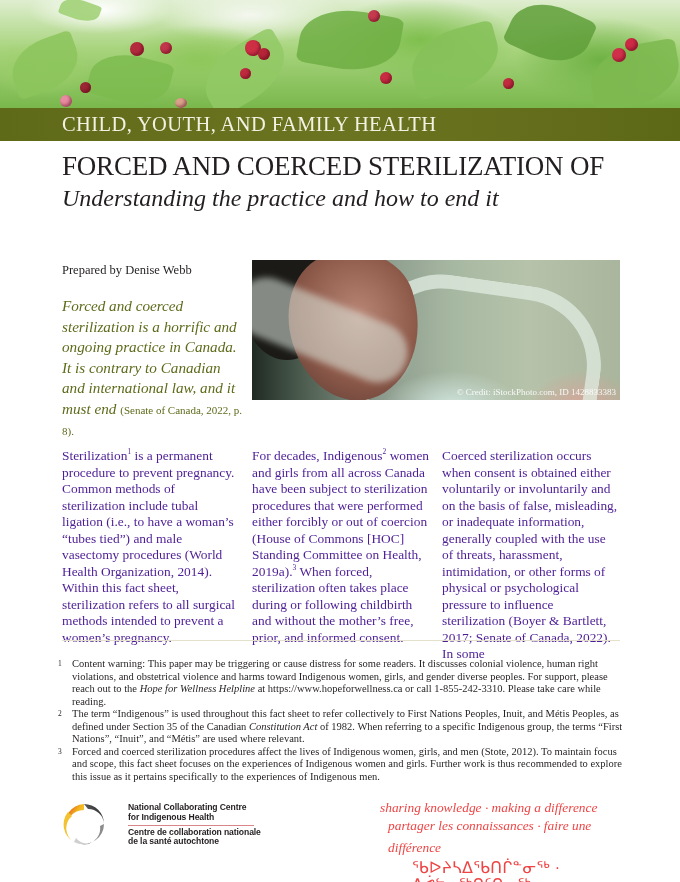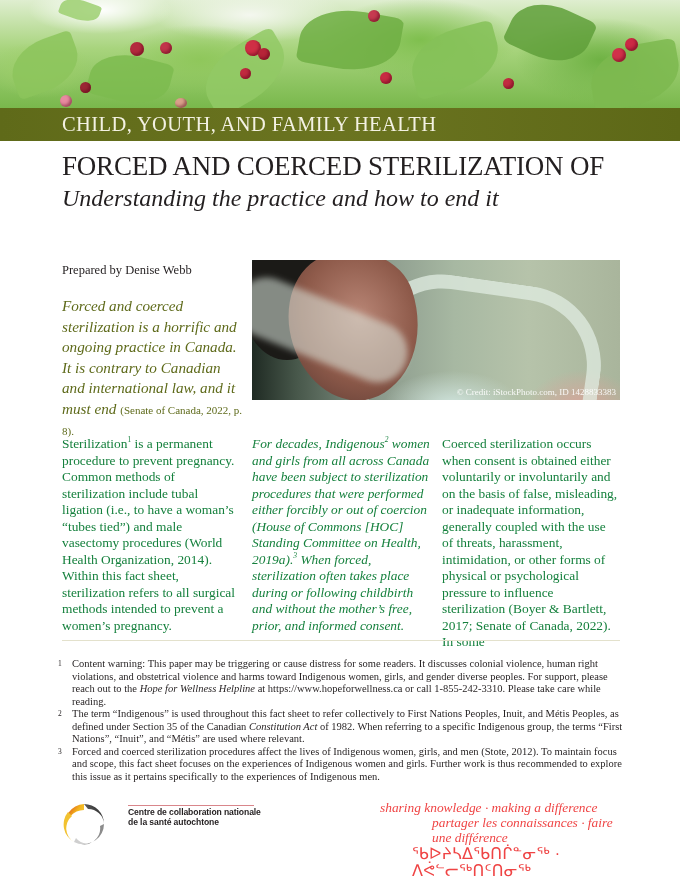--- a/index.html
+++ b/index.html
@@ -73,45 +73,45 @@
       position: absolute; left: -20px; top: 40px; width: 180px; height: 60px;
       background: rgba(220,232,222,.55); border-radius: 30px; transform: rotate(22deg);
       filter: blur(3px);
     }
     .photo .credit {
       position: absolute; right: 4px; bottom: 3px; font-size: 9px; color: #ffffff; opacity: .9;
     }
 
     
     .col {
-      position: absolute; top: 436px; font-size: 13.4px; line-height: 16.5px; color: #15803d;
+      position: absolute; top: 448px; font-size: 13.4px; line-height: 16.5px; color: #4c1d95;
     }
     .col1 { left: 62px; width: 178px; }
-    .col2 { left: 252px; width: 178px; font-style: italic; }
+    .col2 { left: 252px; width: 178px; }
     .col3 { left: 442px; width: 178px; }
     sup { font-size: 7.5px; vertical-align: 6px; line-height: 0; }
 
     .rule { position: absolute; left: 62px; top: 640px; width: 558px; height: 1px; background: #e3e1cc; }
 
     
     .footnotes { position: absolute; left: 58px; top: 658px; width: 566px; }
     .fn { display: flex; font-size: 10.5px; line-height: 12.5px; color: #231f20; margin-bottom: 0px; }
     .fn .num { width: 14px; flex-shrink: 0; font-size: 7.5px; padding-top: 0px; }
     .fn .txt { flex: 1; }
 
     
     .logo { position: absolute; left: 60px; top: 800px; width: 48px; height: 48px; }
     .org { position: absolute; left: 128px; top: 803px; font-family: "Liberation Sans", "DejaVu Sans", sans-serif; color: #231f20; }
     .org-en { font-size: 8.6px; line-height: 9.8px; font-weight: bold; letter-spacing: -0.1px; }
     .org-divider { width: 126px; height: 1px; background: #d9868b; margin: 2px 0 2px 0; }
     .org-fr { font-size: 8.6px; line-height: 9.8px; font-weight: bold; letter-spacing: -0.1px; }
 
     .tagline { position: absolute; left: 380px; top: 800px; width: 245px; font-style: italic; color: #ef4444; }
     .tag-en { font-size: 13.4px; line-height: 15px; }
-    .tag-fr { font-size: 13.4px; line-height: 15px; padding-left: 8px; margin-left: 44px; }
+    .tag-fr { font-size: 13.4px; line-height: 22px; padding-left: 8px; }
     .tag-iu { font-style: normal; font-size: 16px; line-height: 17px; padding-left: 32px; font-family: Liberation Sans, sans-serif; letter-spacing: 0.3px; }
   </style>
 </head>
 <body>
 
 <div class="banner">
   <div class="leaf" style="left:10px;top:40px;width:70px;height:50px;background:#8cc45c;transform:rotate(-20deg)"></div>
   <div class="leaf" style="left:90px;top:55px;width:80px;height:48px;background:#7dbb4f;transform:rotate(15deg)"></div>
   <div class="leaf" style="left:200px;top:45px;width:90px;height:55px;background:#92c965;transform:rotate(-30deg)"></div>
   <div class="leaf" style="left:300px;top:10px;width:100px;height:60px;background:#6fae43;transform:rotate(10deg)"></div>
@@ -201,20 +201,24 @@
   </defs>
   <path d="M24 4 A20 20 0 0 0 6 30 A18 18 0 0 1 24 10 Z" fill="url(#g1)"></path>
   <path d="M8 12 A20 20 0 0 0 14 42 A16 16 0 0 1 12 16 Z" fill="#f2c230"></path>
   <path d="M24 4 A20 20 0 0 1 44 24 A16 16 0 0 0 28 9 Z" fill="url(#g2)"></path>
   <path d="M44 24 A20 20 0 0 1 18 43 A16 16 0 0 0 40 26 Z" fill="#8c8c8c"></path>
   <path d="M14 42 A20 20 0 0 0 30 43 A14 14 0 0 1 16 38 Z" fill="#cfcfcf"></path>
   <circle cx="24" cy="24" r="11" fill="#ffffff"></circle>
 </svg>
 
 <div class="org">
+  <div class="org-en">
+    <div>National Collaborating Centre</div>
+    <div>for Indigenous Health</div>
+  </div>
   <div class="org-divider"></div>
   <div class="org-fr">
     <div>Centre de collaboration nationale</div>
     <div>de la santé autochtone</div>
   </div>
 </div>
 
 <div class="tagline">
   <div class="tag-en">sharing knowledge · making a difference</div>
   <div class="tag-fr">partager les connaissances · faire une différence</div>

